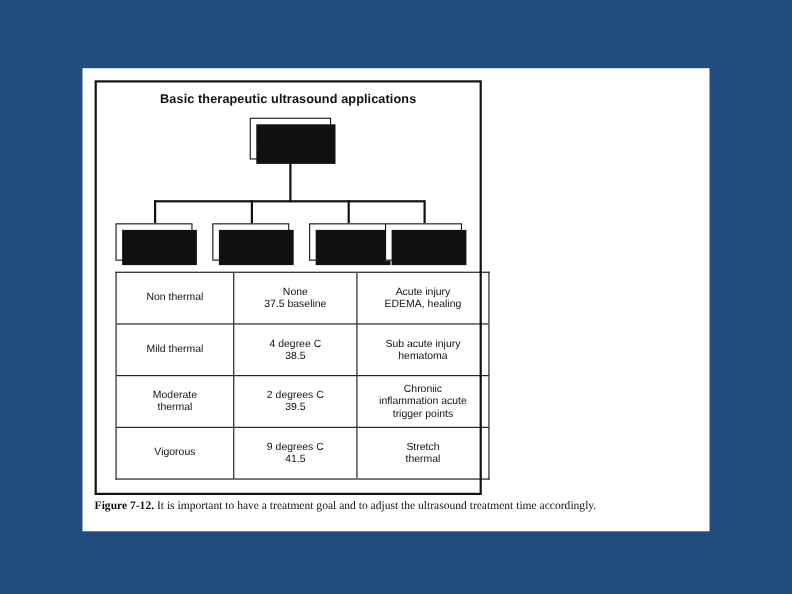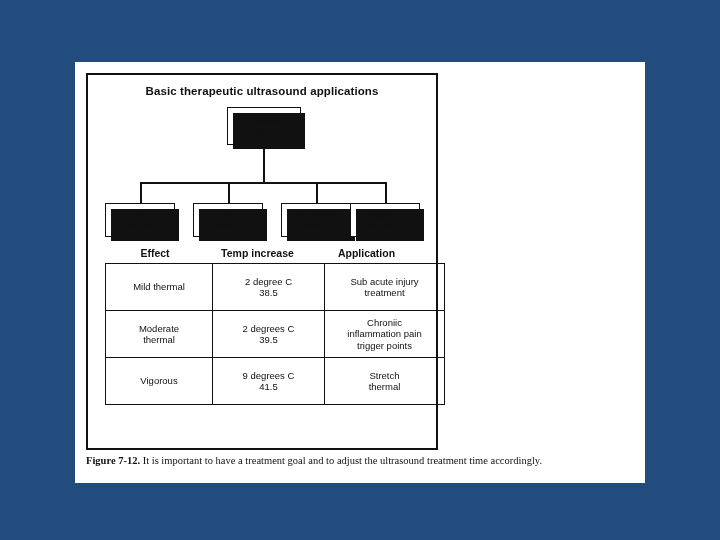--- a/index.html
+++ b/index.html
@@ -218,55 +218,65 @@
         <div class="node leaf" id="node-leaf-3">
           <span class="shadow"></span>
           <span class="cell-line">Vigorous</span>
           <span class="cell-line">thermal 4C</span>
         </div>
 
       </div>
 
       <div id="table-wrap">
 
-        <div id="table-headers">
-          <div class="th col-0">Effect</div>
-          <div class="th col-1">Temp increase</div>
-          <div class="th col-2">Application</div>
-        </div>
 
         <table id="data-table">
           <tbody>
             <tr>
               <td class="col-0">
+                <span class="cell-line">Non thermal</span>
+                <span class="cell-line"></span>
+              </td>
+              <td class="col-1">
+                <span class="cell-line">None</span>
+                <span class="cell-line">37.5 baseline</span>
+              </td>
+              <td class="col-2">
+                <span class="cell-line">Acute injury</span>
+                <span class="cell-line">EDEMA, healing</span>
+                <span class="cell-line"></span>
+              </td>
+            </tr>
+            <tr>
+              <td class="col-0">
                 <span class="cell-line">Mild thermal</span>
                 <span class="cell-line"></span>
               </td>
               <td class="col-1">
-                <span class="cell-line">2 degree C</span>
+                <span class="cell-line">4 degree C</span>
                 <span class="cell-line">38.5</span>
               </td>
               <td class="col-2">
                 <span class="cell-line">Sub acute injury</span>
-                <span class="cell-line">treatment</span>
+                <span class="cell-line">hematoma</span>
                 <span class="cell-line"></span>
               </td>
             </tr>
             <tr>
               <td class="col-0">
                 <span class="cell-line">Moderate</span>
                 <span class="cell-line">thermal</span>
               </td>
               <td class="col-1">
                 <span class="cell-line">2 degrees C</span>
                 <span class="cell-line">39.5</span>
               </td>
               <td class="col-2">
                 <span class="cell-line">Chroniic</span>
-                <span class="cell-line">inflammation pain</span>
+                <span class="cell-line">inflammation acute</span>
                 <span class="cell-line">trigger points</span>
               </td>
             </tr>
             <tr>
               <td class="col-0">
                 <span class="cell-line">Vigorous</span>
                 <span class="cell-line"></span>
               </td>
               <td class="col-1">
                 <span class="cell-line">9 degrees C</span>

